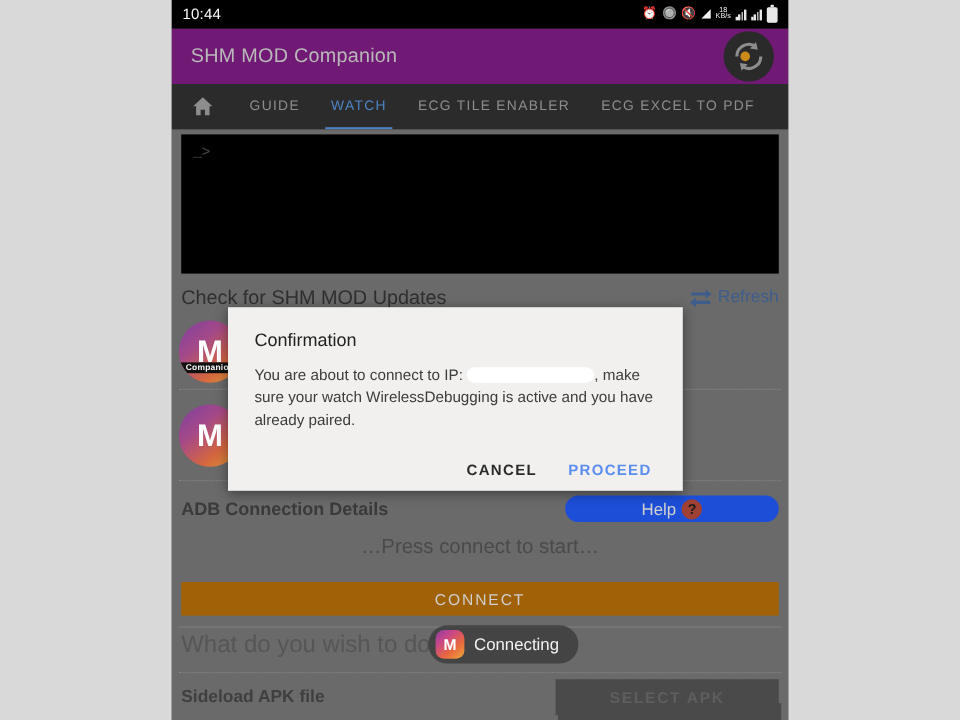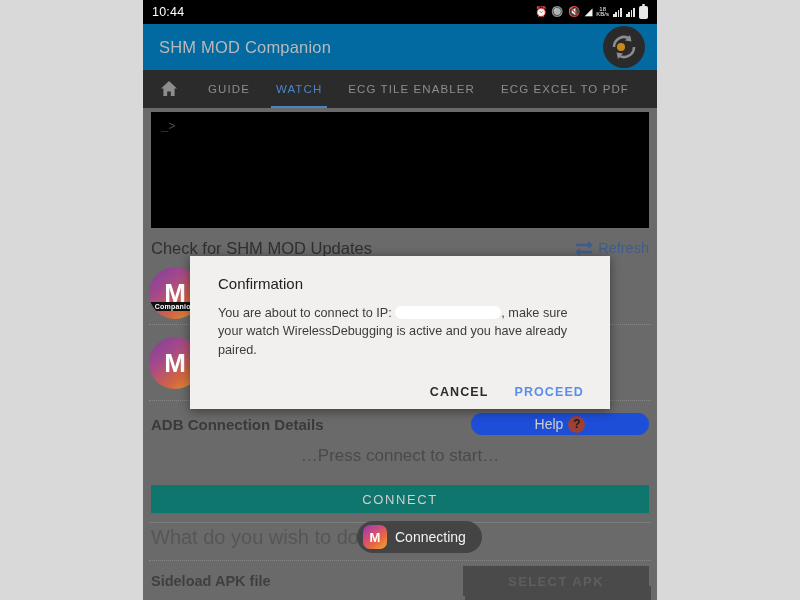--- a/index.html
+++ b/index.html
@@ -28,21 +28,21 @@
   .sig i{position:absolute;bottom:0;width:1.6px;background:#e8e8e8;display:block;}
   .sig i:nth-child(1){left:0;height:3px}
   .sig i:nth-child(2){left:2.4px;height:5px}
   .sig i:nth-child(3){left:4.8px;height:7px}
   .sig i:nth-child(4){left:7.2px;height:9px}
   .batt{width:7px;height:11px;border:1.2px solid #e8e8e8;border-radius:1.5px;position:relative;display:inline-block;background:#e8e8e8;}
   .batt:after{content:"";position:absolute;top:-3px;left:1.6px;width:3px;height:2px;background:#e8e8e8;border-radius:1px;}
 
   
   .appbar{
-    height:46px;background:#0369a1;display:flex;align-items:center;
+    height:46px;background:#701a75;display:flex;align-items:center;
     padding:0 16px;box-sizing:border-box;justify-content:space-between;
   }
   .appbar-title{color:#b9b9b9;font-size:16.5px;font-weight:400;letter-spacing:.2px;}
   .sync-badge{
     width:42px;height:42px;border-radius:50%;
     background:#2a2a2a;display:flex;align-items:center;justify-content:center;
     position:relative;margin-right:-4px;
   }
   .sync-badge svg{display:block;}
 
@@ -112,42 +112,42 @@
     width:17px;height:17px;border-radius:50%;background:#9e4033;
     color:#1c1c1c;font-size:12px;font-weight:700;
     display:flex;align-items:center;justify-content:center;
   }
 
   .press-start{
     position:absolute;left:0;right:0;text-align:center;
     color:#4a4a4a;font-size:17px;
   }
   .connect-btn{
-    position:absolute;left:8px;right:8px;height:28px;background:#0f766e;
+    position:absolute;left:8px;right:8px;height:28px;background:#a16207;
     color:#cfcfcf;font-size:13px;letter-spacing:1.6px;font-weight:500;
     display:flex;align-items:center;justify-content:center;
   }
   .wish-title{
     position:absolute;left:8px;color:#565656;font-size:20px;
   }
   .side-row{position:absolute;left:0;right:0;display:flex;align-items:center;justify-content:space-between;padding:0 8px;box-sizing:border-box;}
   .side-label{color:#3f3f3f;font-size:14.5px;font-weight:700;}
   .sel-btn{
     width:186px;height:30px;background:#4a4a4a;color:#5e5e5e;
     font-size:13px;letter-spacing:1.4px;font-weight:600;
     display:flex;align-items:center;justify-content:center;
   }
   .sel-btn.bottom{position:absolute;left:322px;top:586px;}
 
   
   .scrim{position:absolute;left:0;top:0;width:514px;height:600px;background:rgba(0,0,0,0.0);}
   .dialog{
-    position:absolute;left:47px;top:256px;width:420px;
+    position:absolute;left:47px;top:256px;width:379px;
     background:#f1f0ee;box-shadow:0 2px 10px rgba(0,0,0,.45);
-    padding:19px 20px 10px 28px;box-sizing:border-box;
+    padding:19px 20px 10px 22px;box-sizing:border-box;
   }
   .dlg-title{font-size:15px;color:#222;margin-bottom:12px;}
   .dlg-body{font-size:12.7px;color:#3c3c3c;line-height:1.45;}
   .redact{
     display:inline-block;width:106px;height:13px;background:#fff;
     border-radius:7px;vertical-align:-2px;
   }
   .dlg-actions{
     display:flex;justify-content:flex-end;gap:26px;margin-top:26px;padding-right:6px;
   }

